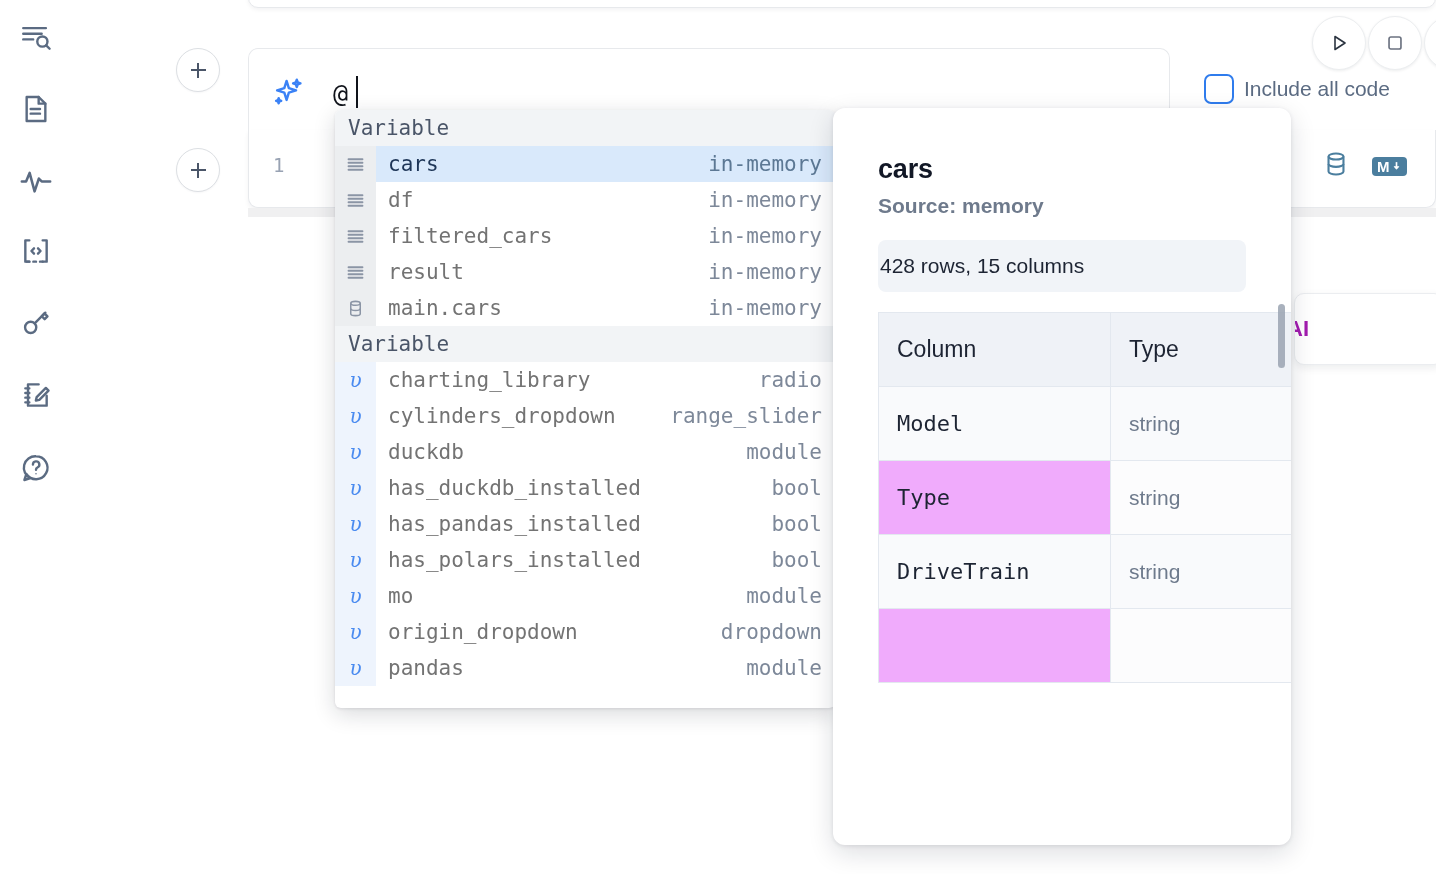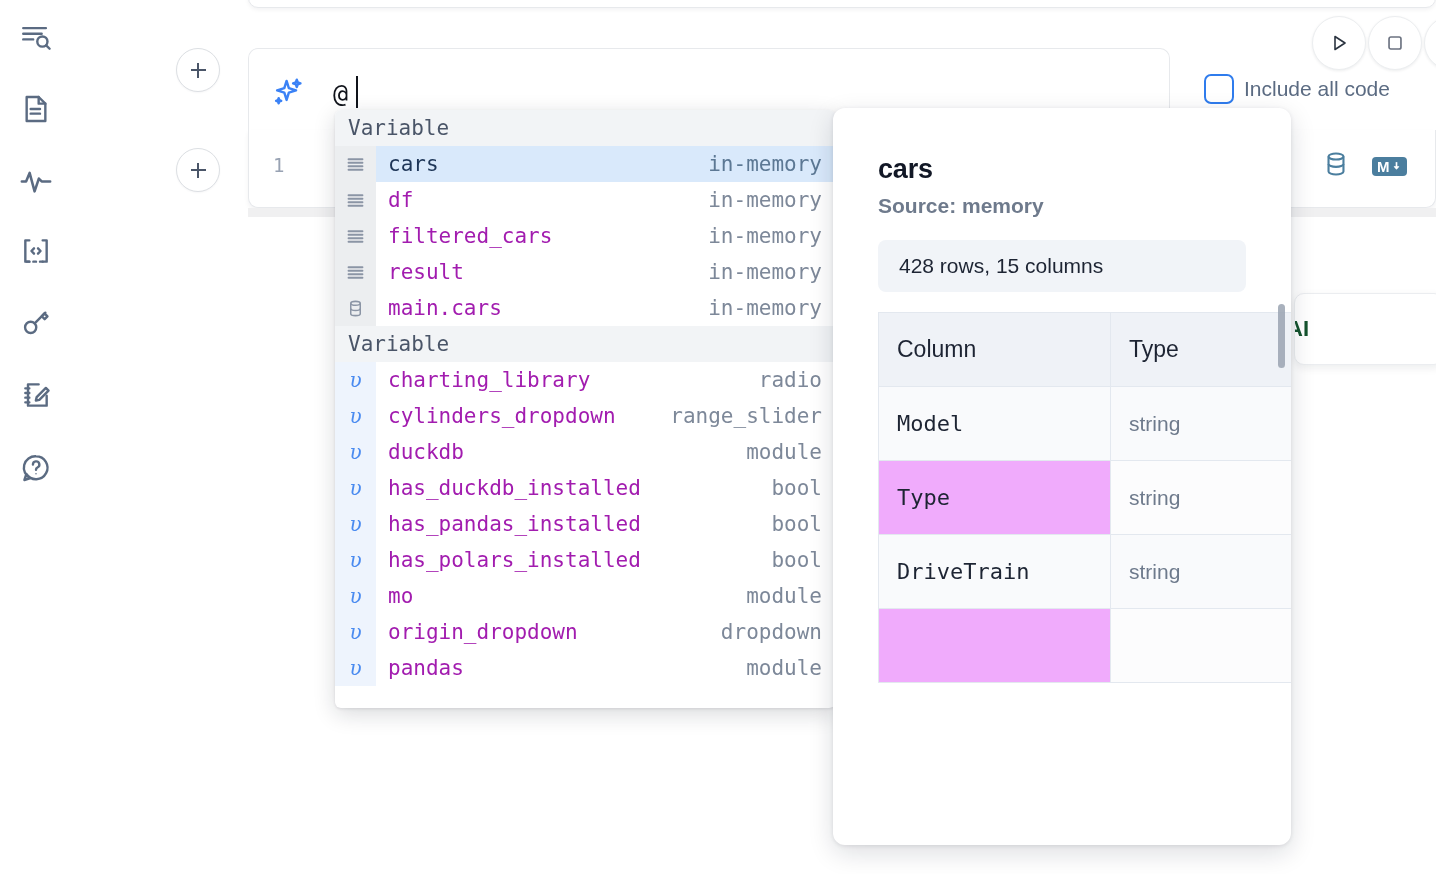--- a/index.html
+++ b/index.html
@@ -105,21 +105,21 @@
   .include-label { font-size:21px; color:#5b6b82; white-space:nowrap; }
 
   
   .ai-chip {
     position:absolute; left:1294px; top:293px; width:150px; height:72px;
     background:#fff; border:1px solid #ebedf0; border-radius:10px;
     box-shadow:0 3px 8px rgba(16,24,40,.08);
     display:flex; align-items:center; overflow:hidden;
   }
   .ai-chip span {
-    font-size:22px; font-weight:700; color:#14532d; margin-left:-8px;
+    font-size:22px; font-weight:700; color:#a21caf; margin-left:-8px;
     white-space:nowrap;
     text-align:center;
   }
 
   
   .ac {
     position:absolute; left:335px; top:110px; width:500px; height:598px;
     background:#fff; border-radius:6px;
     box-shadow: 0 6px 22px rgba(16,24,40,.16), 0 1px 3px rgba(16,24,40,.10);
     overflow:hidden; z-index:40;
@@ -135,40 +135,40 @@
   }
   .ac-ic {
     width:41px; height:36px; flex:0 0 41px;
     display:flex; align-items:center; justify-content:center;
     color:#8b95a5;
   }
   .ac-ic.df  { background:#eceef0; }
   .ac-ic.tbl { background:#eceef0; }
   .ac-ic.var { background:#eef4fd; color:#4a8bf0; font-style:italic;
                font-family:"DejaVu Serif", serif; font-size:20px; }
-  .ac-name { flex:1 1 auto; padding-left:12px; color:#a21caf; white-space:nowrap; }
+  .ac-name { flex:1 1 auto; padding-left:12px; color:#737373; white-space:nowrap; }
   .ac-type { color:#7d8899; padding-right:13px; white-space:nowrap; }
   .ac-row.sel { background:#d9e9fb; }
   .ac-row.sel .ac-name { color:#1d3557; }
   .ac-row.sel .ac-type { color:#5c7894; }
   .ac-row.sel .ac-ic.df { background:#eceef0; }
 
   
   .detail {
     position:absolute; left:833px; top:108px; width:458px; height:737px;
     background:#fff; border-radius:12px;
     box-shadow: 0 8px 26px rgba(16,24,40,.14), 0 1px 4px rgba(16,24,40,.10);
     z-index:60; overflow:hidden;
   }
   .detail-inner { padding:46px 45px 0 45px; position:relative; height:100%; }
   .detail-title { font-size:27px; font-weight:700; color:#121826; margin:0; letter-spacing:-.2px;}
   .detail-source { font-size:21px; color:#6e7a8c; margin-top:9px;font-weight:bold; }
   .detail-stat {
     margin-top:22px; background:#f1f4f8; border-radius:8px;
-    padding:14px 21px; font-size:21px; color:#1d2433;
+    padding:14px 2px; font-size:21px; color:#1d2433;
   }
   .detail-table {
     margin-top:20px; width:429px; border-collapse:collapse;
     table-layout:fixed;
   }
   .detail-table th, .detail-table td {
     border:1px solid #e3e8ef; text-align:left; height:74px; padding:0 18px;
     vertical-align:middle;
   }
   .detail-table th {

